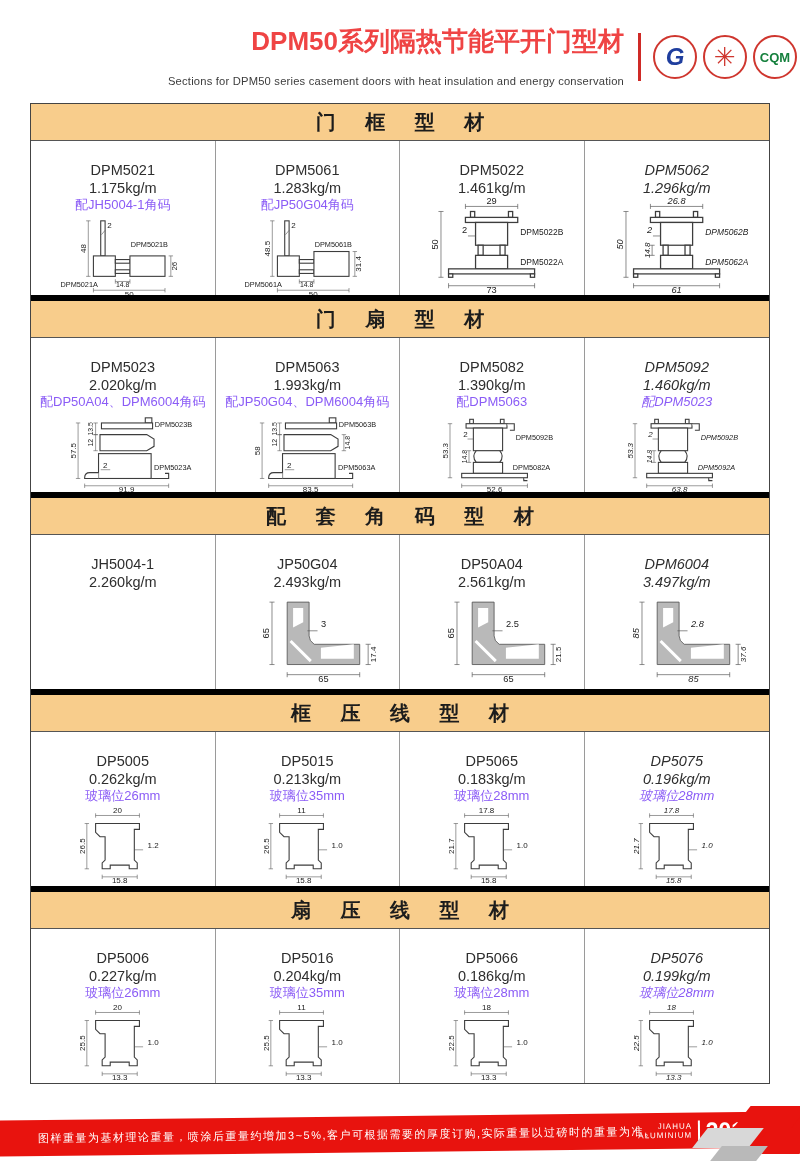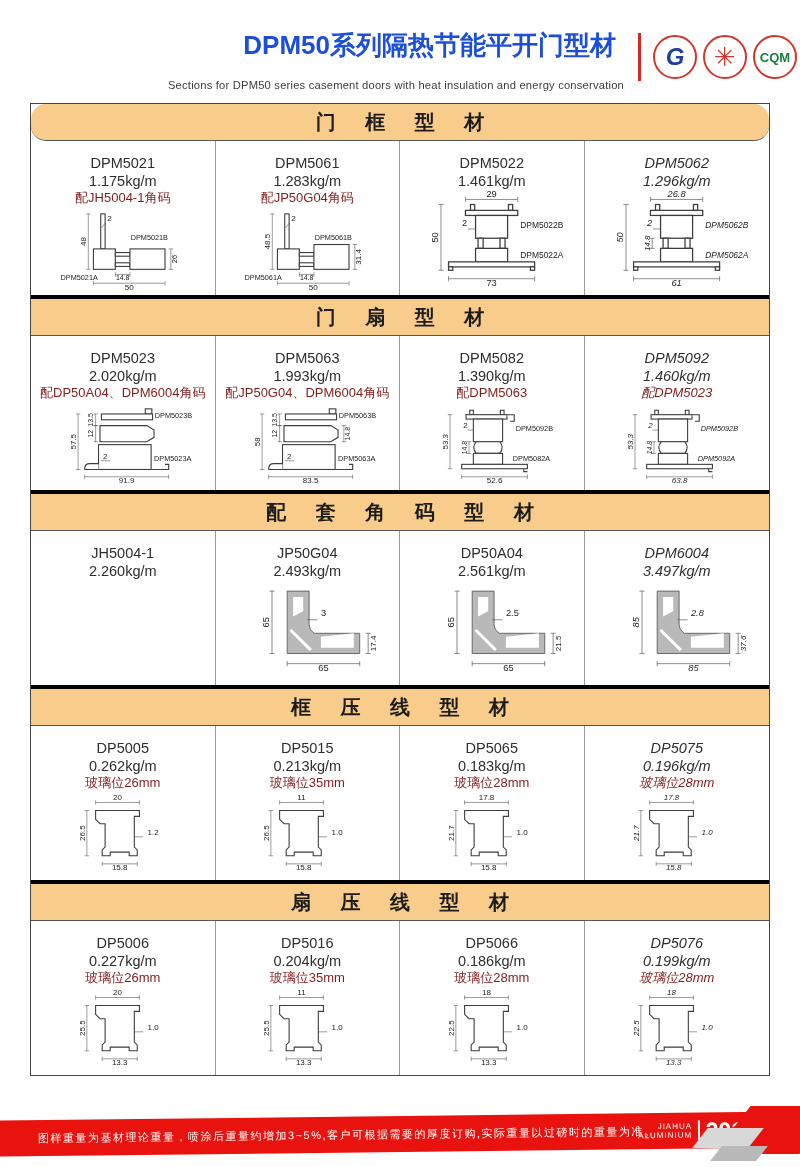--- a/index.html
+++ b/index.html
@@ -2,39 +2,39 @@
 <html><head>
 <meta charset="utf-8">
 <title>DPM50</title>
 <style>
   html,body{margin:0;padding:0;}
   body{width:800px;height:1167px;position:relative;background:#fff;overflow:hidden;
        font-family:"Liberation Sans","DejaVu Sans",sans-serif;color:#2e2e2e;}
   
   .hdr{position:absolute;top:22px;left:0;width:800px;height:70px;display:flex;justify-content:flex-end;align-items:center;}
   .hdr-titles{text-align:right;margin-right:10px;}
-  .hdr-title{font-size:26px;font-weight:bold;color:#1d4ed8;line-height:1.1;margin:8px;}
+  .hdr-title{font-size:26px;font-weight:bold;color:#ef4444;line-height:1.1;margin:0;}
   .hdr-sub{font-size:11.2px;color:#3c3c3c;margin-top:20px;letter-spacing:0.2px;}
   .hdr-div{width:3px;height:48px;background:#cf2a26;margin:0 9px 0 4px;}
   .logo{width:44px;height:44px;border-radius:50%;border:2.5px solid #cf362e;box-sizing:border-box;
         display:flex;align-items:center;justify-content:center;margin:0 3px;background:#fff;}
   .logo-g span{font-size:24px;font-weight:bold;font-style:italic;color:#1f3e9e;}
   .logo-star span{font-size:26px;color:#cf362e;line-height:1;}
   .logo-cqm span{font-size:13px;font-weight:700;color:#15803d;letter-spacing:0;}
   .hdr{padding-right:8px;}
   
   .tbl{position:absolute;left:30px;top:103px;width:740px;border:1.5px solid #444;box-sizing:border-box;background:#fff;}
-  .sec-header{height:36px;line-height:36px;background:#f8cd8c;border-top:4px solid #000000;border-bottom:1px solid #555;
+  .sec-header{height:36px;line-height:36px;background:#f8cd8c;border-top:6px solid #000000;border-bottom:1px solid #555;
               text-align:center;font-size:20px;font-weight:bold;color:#1c1c1c;letter-spacing:12px;text-indent:12px;}
-  .tbl > .sec-header:first-child{border-top:none;border-radius:15px;}
+  .tbl > .sec-header:first-child{border-top:none;}
   .sec-row{display:grid;grid-template-columns:repeat(4,1fr);height:154px;}
-  .cell{border-right:1px solid #9a9a9a;box-sizing:border-box;text-align:center;padding-top:13px;overflow:hidden;}
+  .cell{border-right:1px solid #9a9a9a;box-sizing:border-box;text-align:center;padding-top:20px;overflow:hidden;}
   .cell:last-child{border-right:none;font-style:italic;}
   .model,.weight{font-size:14.5px;line-height:1.25;color:#2e2e2e;}
-  .note{font-size:13px;line-height:1.25;color:#7f1d1d;}
+  .note{font-size:13px;line-height:1.25;color:#8b5cf6;}
   .drawing{display:flex;justify-content:center;align-items:center;margin-top:1px;}
   
   .dl{stroke:#555;stroke-width:0.8;fill:none;}
   .dt{font-size:11px;fill:#222;font-family:"Liberation Sans",sans-serif;}
   .dts{font-size:9.5px;fill:#222;font-family:"Liberation Sans",sans-serif;}
   .lb{font-size:10px;fill:#222;font-family:"Liberation Sans",sans-serif;}
   .pf{fill:#fff;stroke:#3d3d3d;stroke-width:1.5;}
   .pff{fill:#b9b9b9;stroke:#555;stroke-width:1;}
   
   .ftr{position:absolute;left:0;top:1100px;width:768px;height:67px;}

